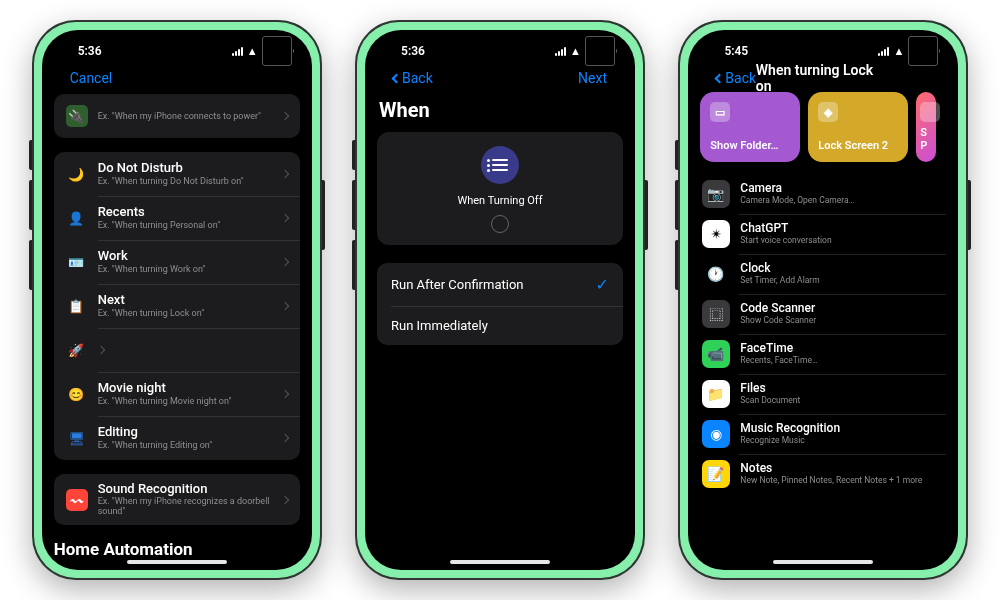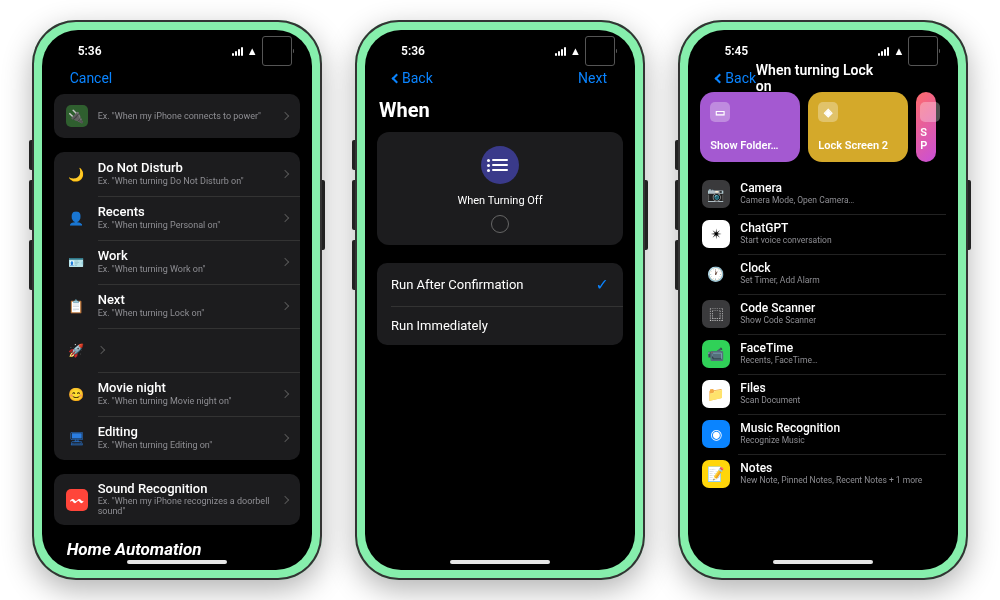--- a/index.html
+++ b/index.html
@@ -41,21 +41,21 @@
   .chev{display:inline-block;width:7px;height:7px;border-left:2px solid currentColor;border-bottom:2px solid currentColor;transform:rotate(45deg);}
   .chev-r{display:inline-block;width:6px;height:6px;border-right:1.5px solid #555;border-top:1.5px solid #555;transform:rotate(45deg);}
   .scroll{padding:0 12px;height:calc(100% - 30px);overflow:hidden;}
   .group{background:var(--card);border-radius:10px;margin-bottom:14px;overflow:hidden;}
   .row{display:flex;align-items:center;padding:8px 12px;gap:10px;position:relative;min-height:44px;}
   .row + .row::before{content:"";position:absolute;top:0;left:44px;right:0;height:.5px;background:#333;}
   .row .icon{width:22px;height:22px;border-radius:5px;display:flex;align-items:center;justify-content:center;font-size:13px;flex-shrink:0;}
   .row .txt{flex:1;line-height:1.1;}
   .row .t1{font-size:13px;font-weight:500;}
   .row .t2{font-size:9px;color:var(--sub);margin-top:1px;}
-  .section-h{font-size:17px;font-weight:700;margin:8px 13px 10px;font-style:italic;}
+  .section-h{font-size:17px;font-weight:700;margin:8px 0 10px;}
   .home-ind{position:absolute;bottom:6px;left:50%;transform:translateX(-50%);width:100px;height:4px;background:#fff;border-radius:3px;opacity:.9;}
   
   .p1 .toprow{margin-top:2px;}
   
   .p2 .when-h{font-size:20px;font-weight:700;padding:6px 14px 10px;}
   .choice{display:flex;gap:10px;padding:0 12px;}
   .choice .opt{flex:1;background:var(--card);border-radius:12px;padding:14px 6px 12px;text-align:center;}
   .choice .circ{width:38px;height:38px;border-radius:50%;background:#3a3a8a;margin:0 auto 10px;display:flex;align-items:center;justify-content:center;}
   .choice .circ.sel{background:#4a52e0;}
   .choice .lines{width:16px;height:12px;display:flex;flex-direction:column;justify-content:space-between;}

